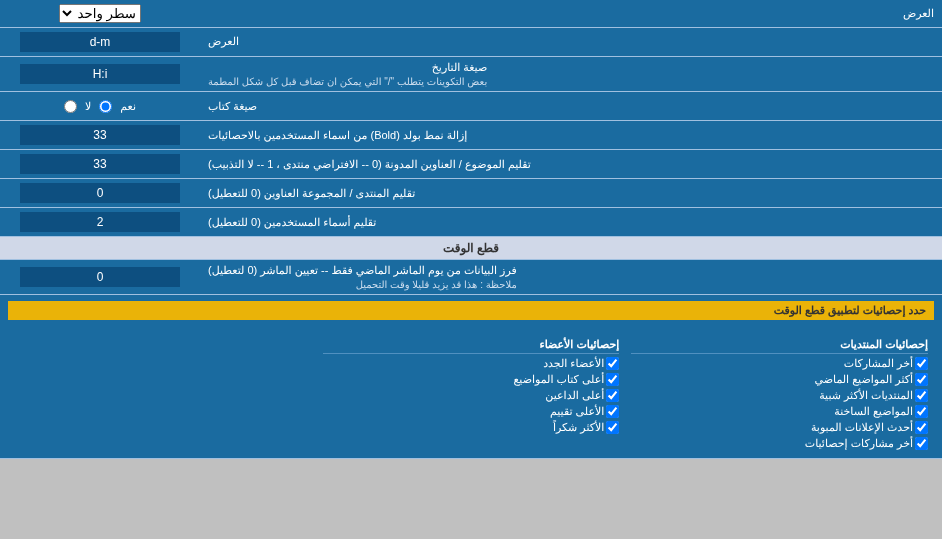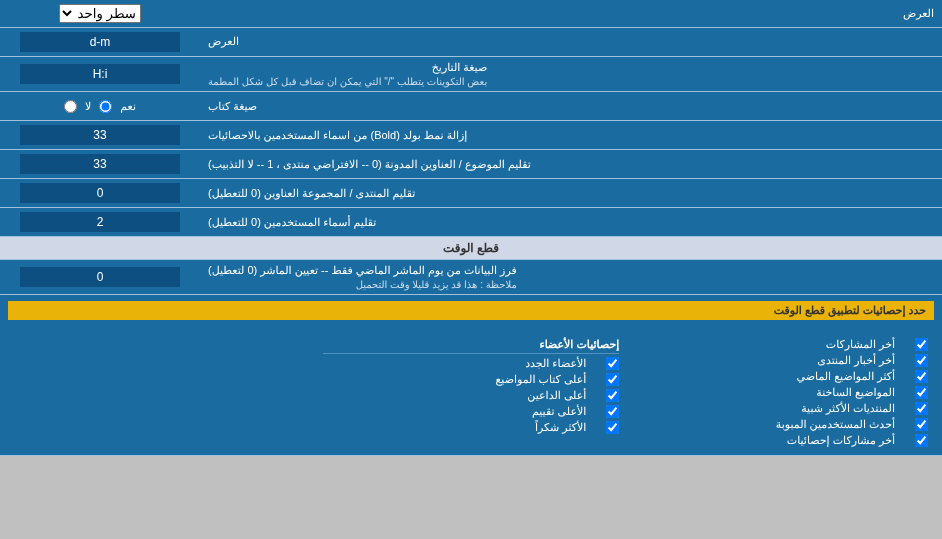--- a/index.html
+++ b/index.html
@@ -101,21 +101,21 @@
     .checkbox-col-header {
       color: #fff;
       font-size: 11px;
       font-weight: bold;
       border-bottom: 1px solid #5090c0;
       padding-bottom: 2px;
     }
     .checkbox-item {
       display: flex;
       align-items: center;
-      gap: 20px;
+      gap: 2px;
       color: #fff;
       font-size: 11px;
       direction: rtl;
     }
     .checkbox-item input[type="checkbox"] {
       width: 13px;
       height: 13px;
     }
     .top-row {
       display: flex;
@@ -242,43 +242,40 @@
     <div class="row-input">
       <input type="text" value="0" style="">
     </div>
   </div>
 
   <div class="checkboxes-section">
     <div class="checkboxes-header">حدد إحصائيات لتطبيق قطع الوقت</div>
     <div class="checkboxes-grid">
 
       <div class="checkbox-col">
+        <div class="checkbox-col-header">إحصائيات المنتديات</div>
         <div class="checkbox-item">
           <input type="checkbox" checked="" style="">
           <span>أخر المشاركات</span>
         </div>
         <div class="checkbox-item">
           <input type="checkbox" checked="" style="">
-          <span>أخر أخبار المنتدى</span>
-        </div>
-        <div class="checkbox-item">
-          <input type="checkbox" checked="" style="">
           <span>أكثر المواضيع الماضي</span>
         </div>
         <div class="checkbox-item">
           <input type="checkbox" checked="" style="">
+          <span>المنتديات الأكثر شبية</span>
+        </div>
+        <div class="checkbox-item">
+          <input type="checkbox" checked="" style="">
           <span>المواضيع الساخنة</span>
         </div>
         <div class="checkbox-item">
           <input type="checkbox" checked="" style="">
-          <span>المنتديات الأكثر شبية</span>
-        </div>
-        <div class="checkbox-item">
-          <input type="checkbox" checked="" style="">
-          <span>أحدث المستخدمين المبوبة</span>
+          <span>أحدث الإعلانات المبوبة</span>
         </div>
         <div class="checkbox-item">
           <input type="checkbox" checked="" style="">
           <span>أخر مشاركات إحصائيات</span>
         </div>
       </div>
 
       <div class="checkbox-col">
         <div class="checkbox-col-header">إحصائيات الأعضاء</div>
         <div class="checkbox-item">

